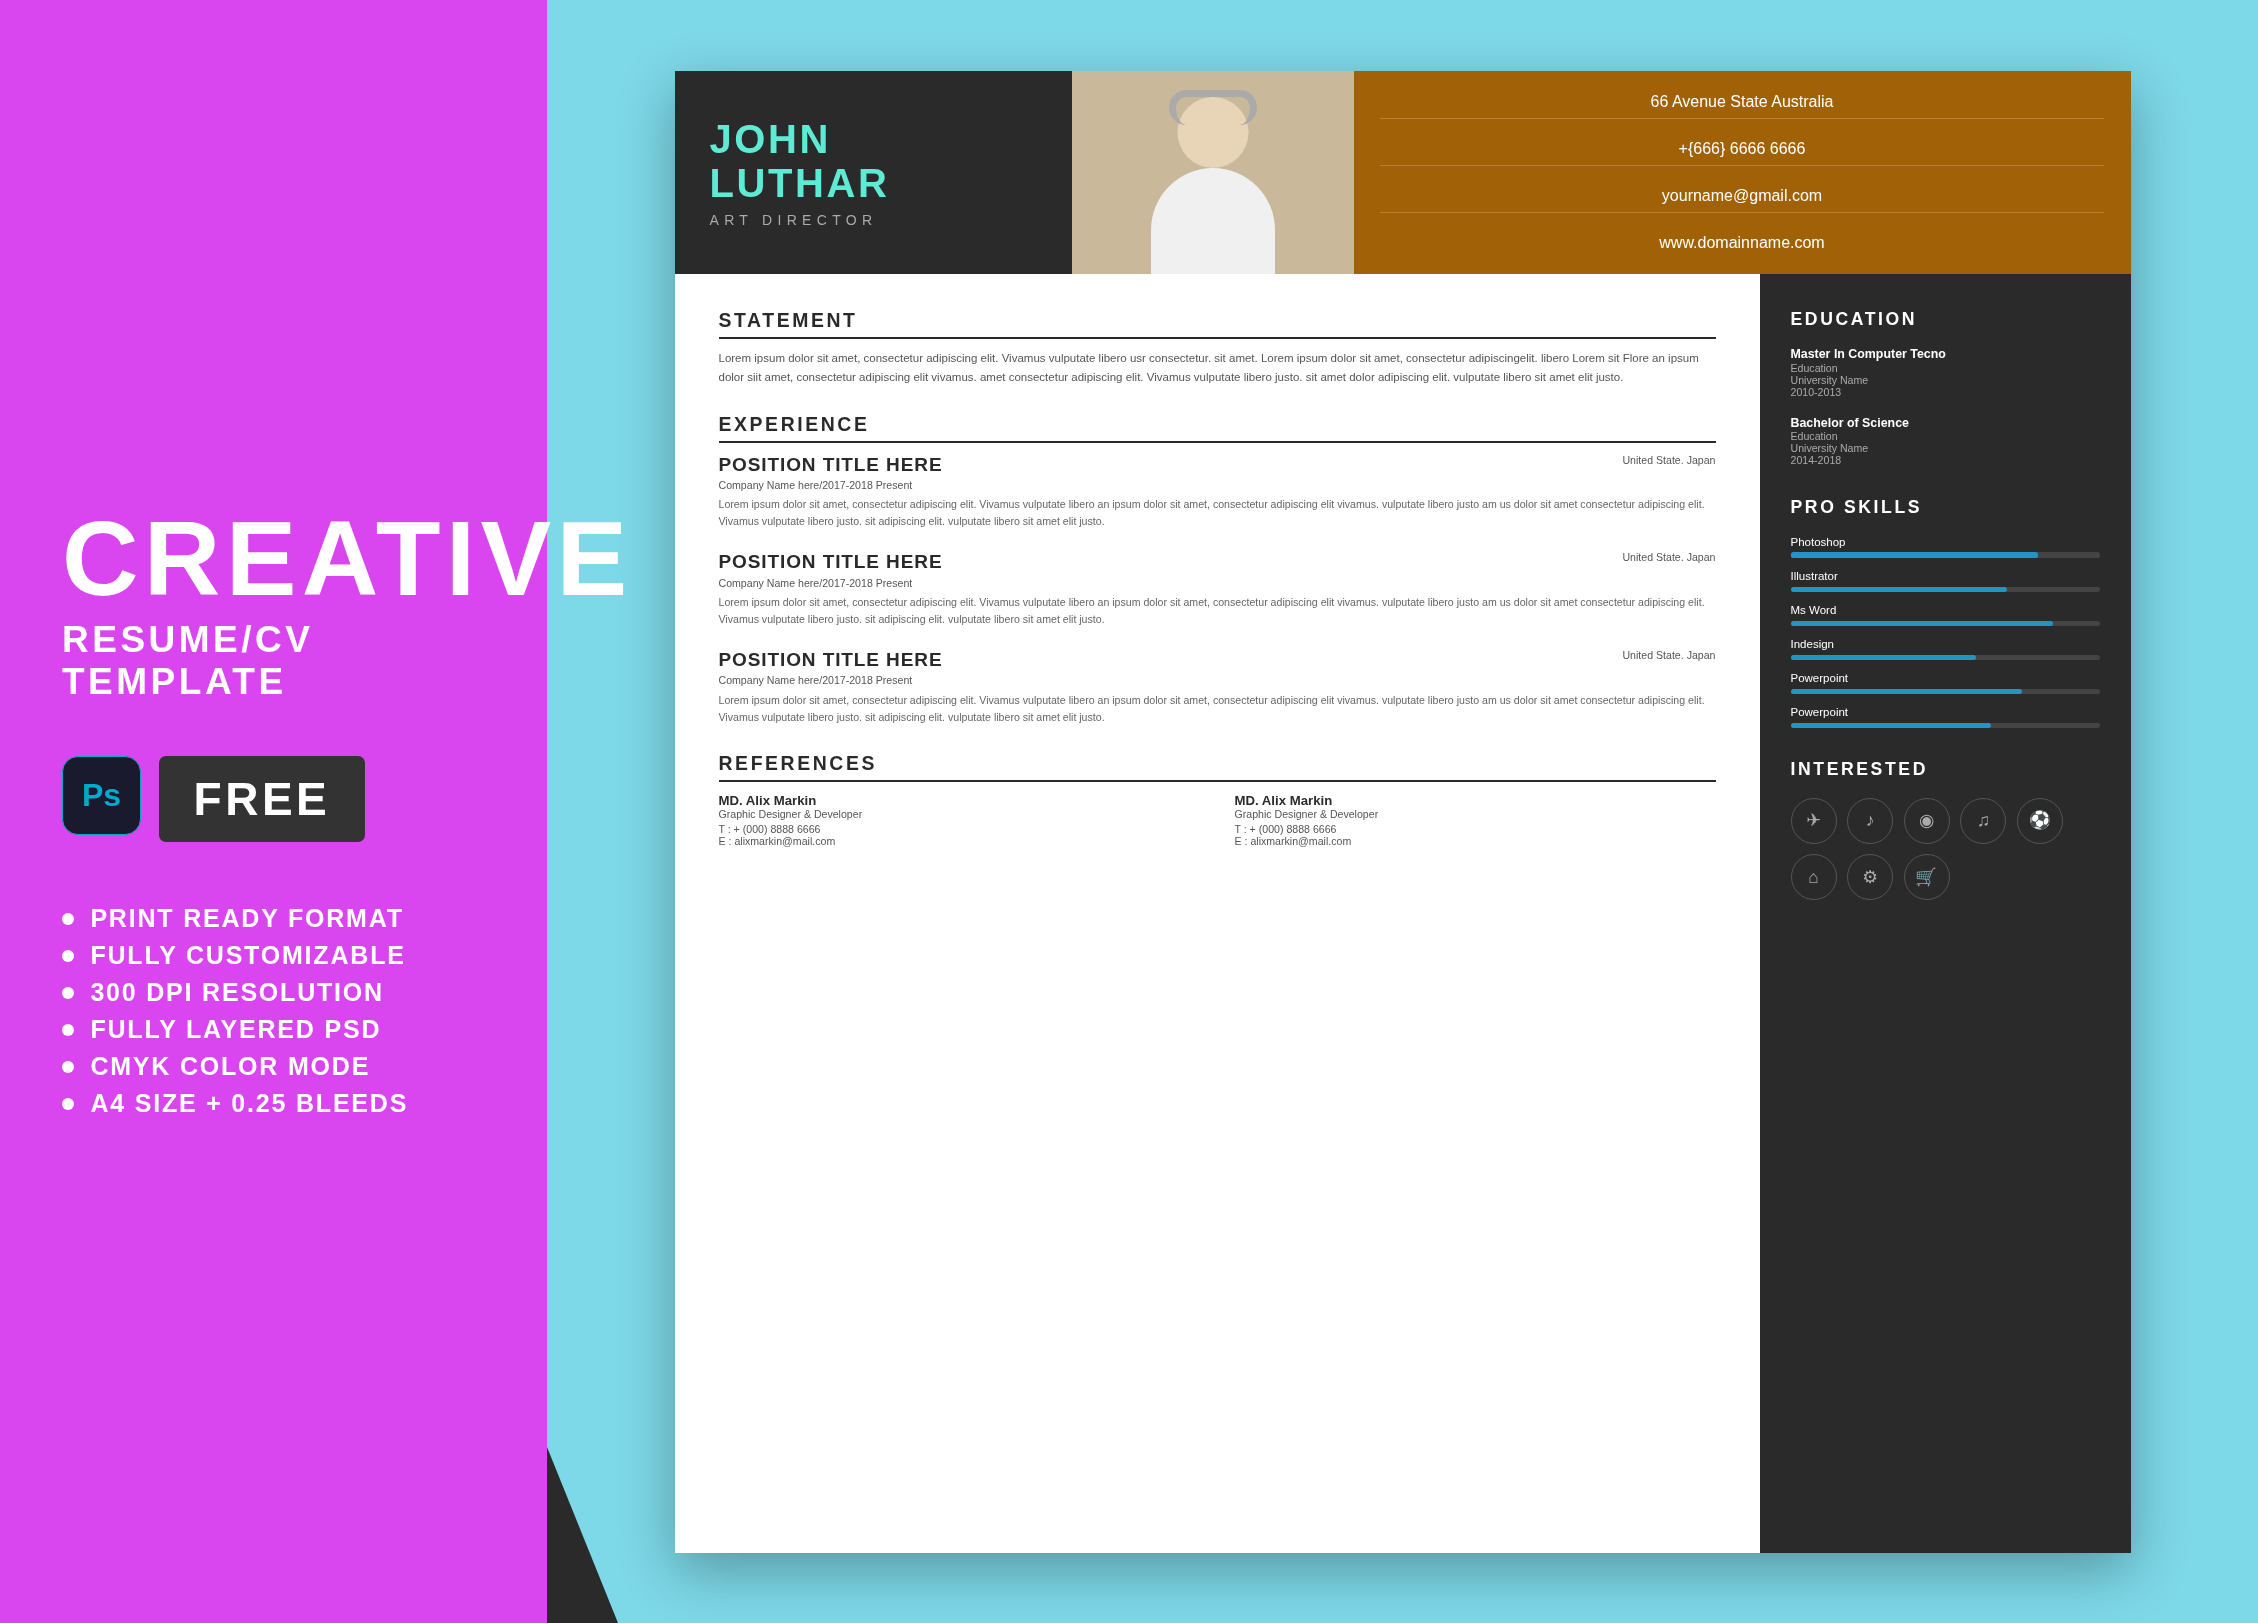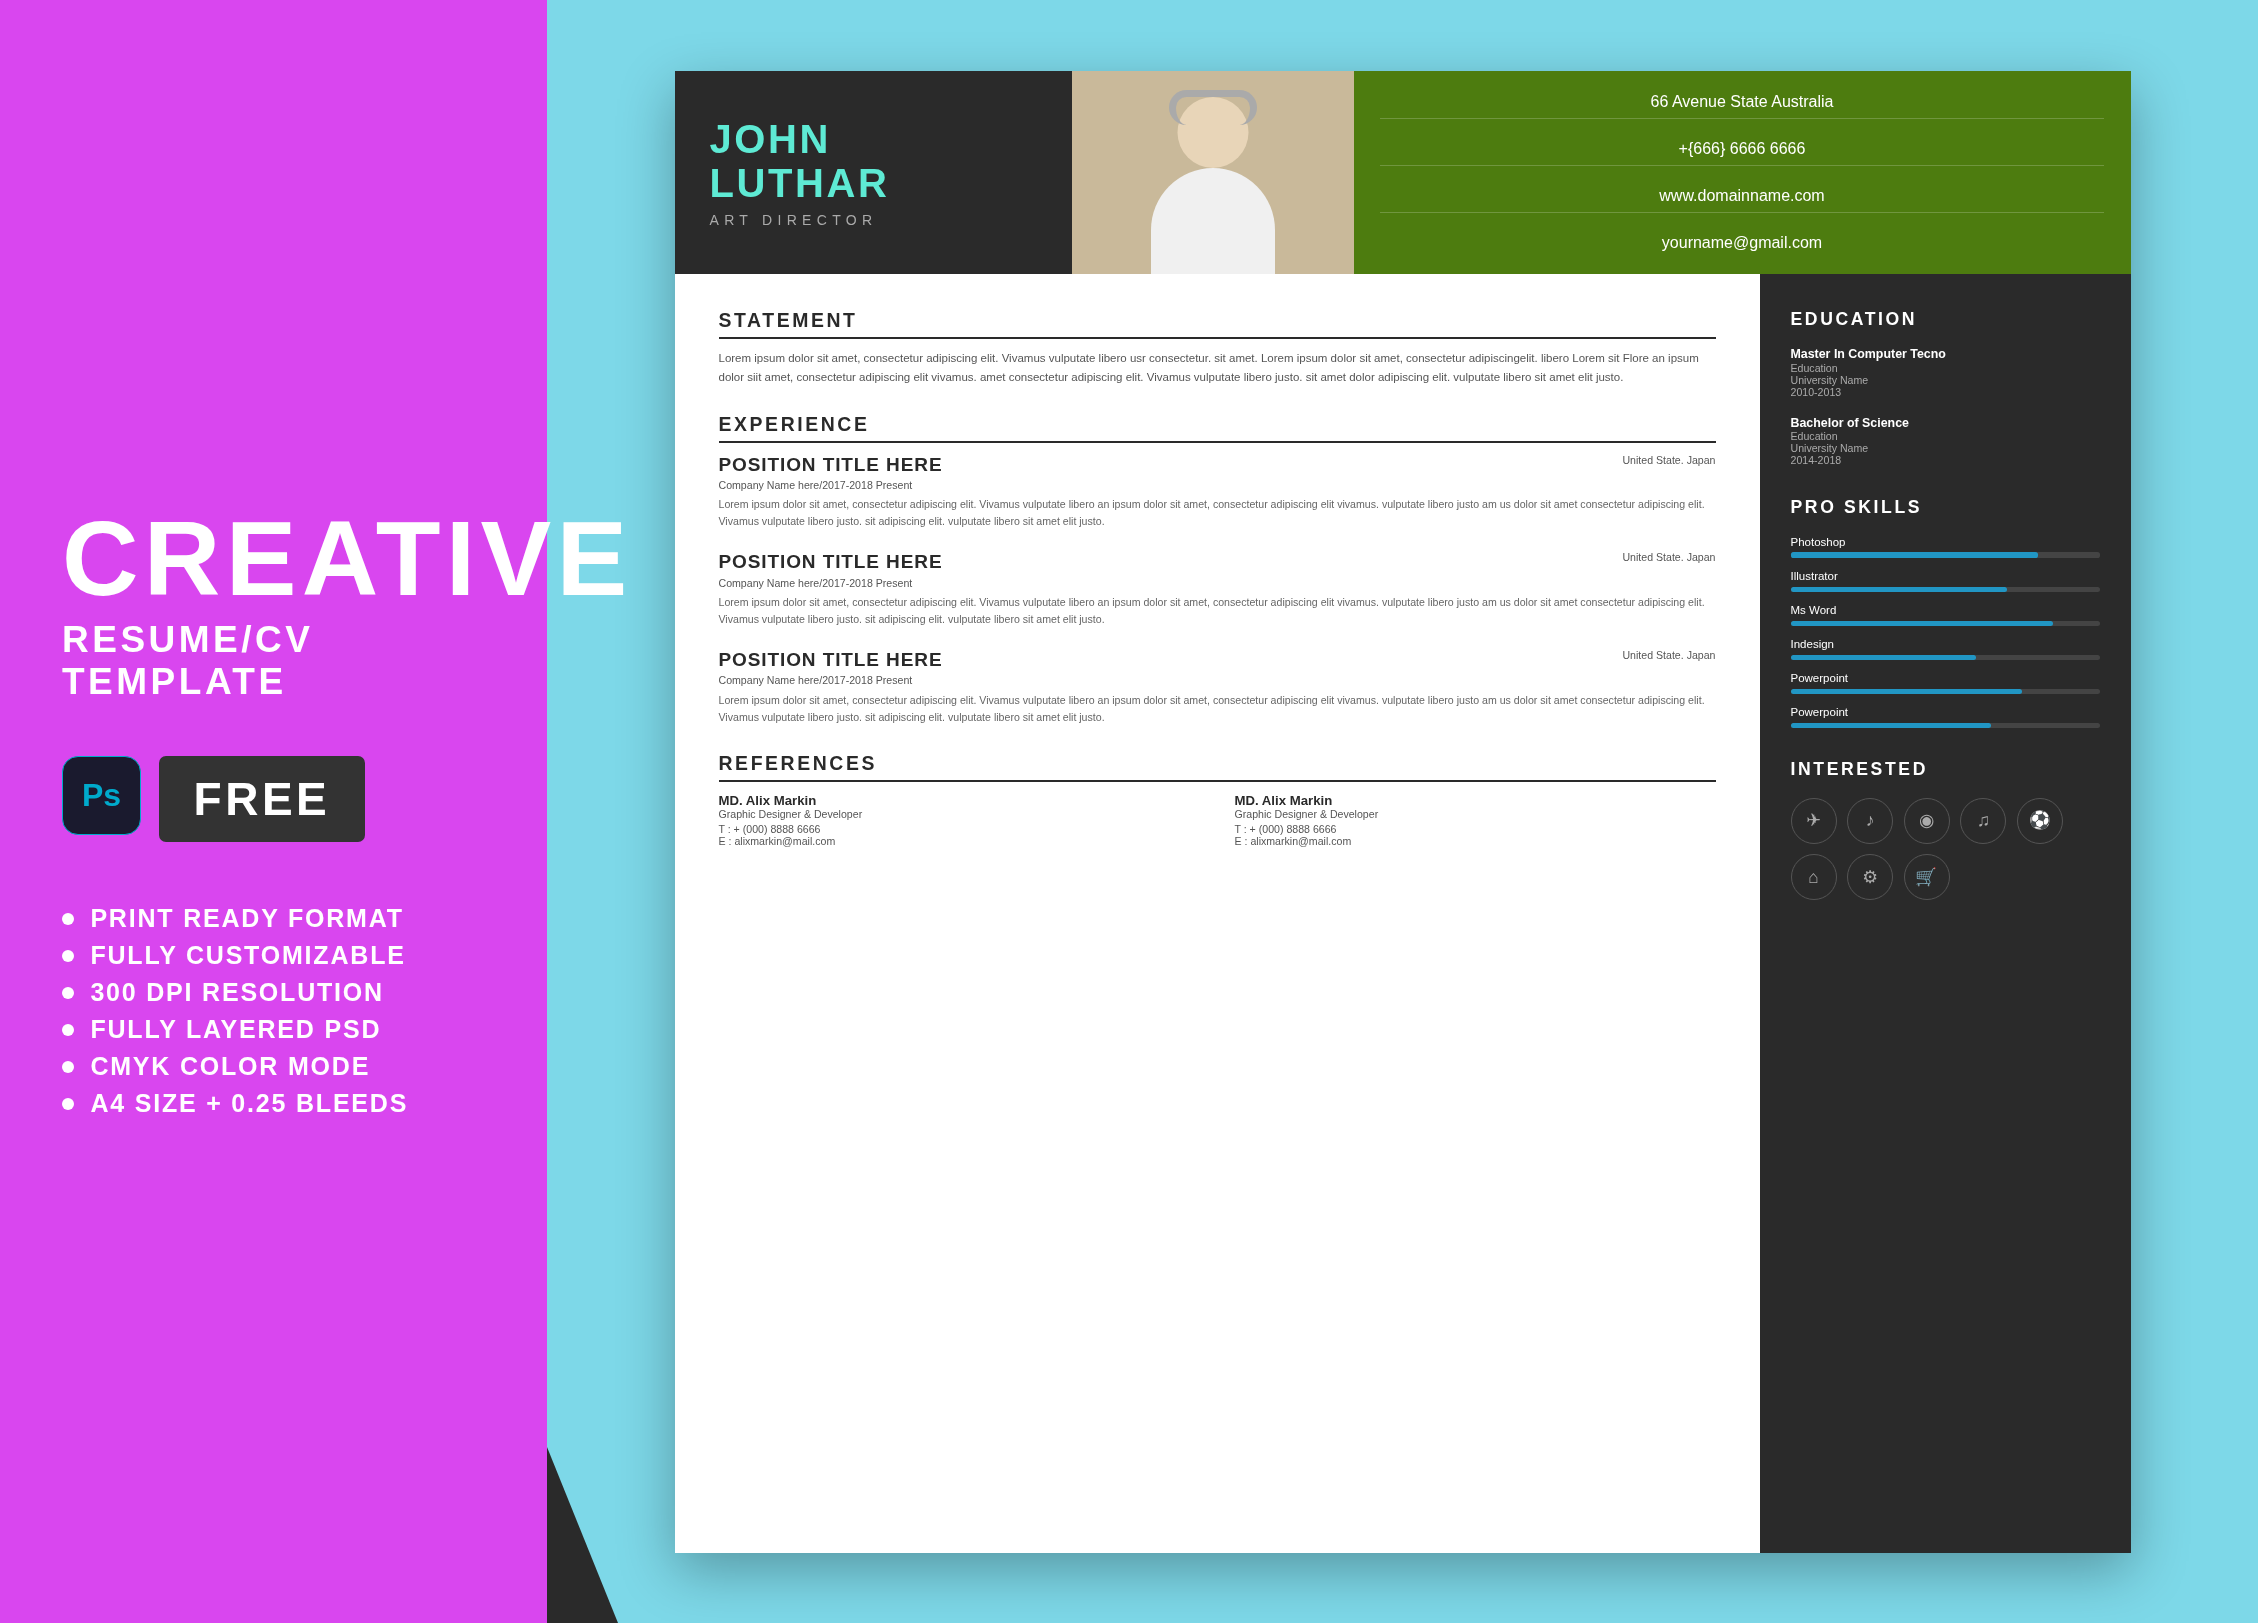--- a/index.html
+++ b/index.html
@@ -200,21 +200,21 @@
       background: #f0f0f0;
       border-radius: 62px 62px 0 0;
       position: absolute;
       bottom: 0;
       left: 50%;
       transform: translateX(-50%);
     }
 
     .header-contact {
       flex: 1;
-      background: #4d7c0f;
+      background: #a16207;
       display: flex;
       flex-direction: column;
       justify-content: center;
       padding: 17.6px 26.5px;
       gap: 14px;
     }
 
     .contact-item {
       font-size: 16px;
       color: white;
@@ -457,22 +457,22 @@
           <div class="person-head"></div>
           <div class="person-body"></div>
 
           <div style="position:absolute;top:19.4px;left:50%;transform:translateX(-50%);width:88px;height:35px;border:7px solid #aaa;border-radius:44px;border-bottom:none;"></div>
         </div>
       </div>
 
       <div class="header-contact">
         <div class="contact-item">66 Avenue State Australia</div>
         <div class="contact-item">+{666} 6666 6666</div>
+        <div class="contact-item">yourname@gmail.com</div>
         <div class="contact-item">www.domainname.com</div>
-        <div class="contact-item">yourname@gmail.com</div>
       </div>
     </div>
 
     <div class="resume-body">
 
       <div class="main-content">
 
         <div class="section">
           <div class="section-title">STATEMENT</div>
           <div class="section-content">Lorem ipsum dolor sit amet, consectetur adipiscing elit. Vivamus vulputate libero usr consectetur. sit amet. Lorem ipsum dolor sit amet, consectetur adipiscingelit. libero Lorem sit Flore an ipsum dolor siit amet, consectetur adipiscing elit vivamus. amet consectetur adipiscing elit. Vivamus vulputate libero justo. sit amet dolor adipiscing elit. vulputate libero sit amet elit justo.</div>

